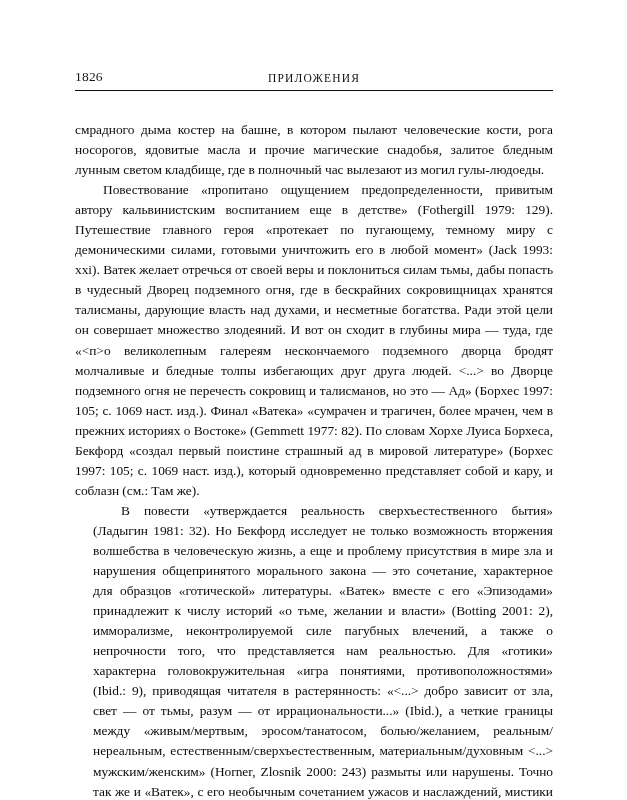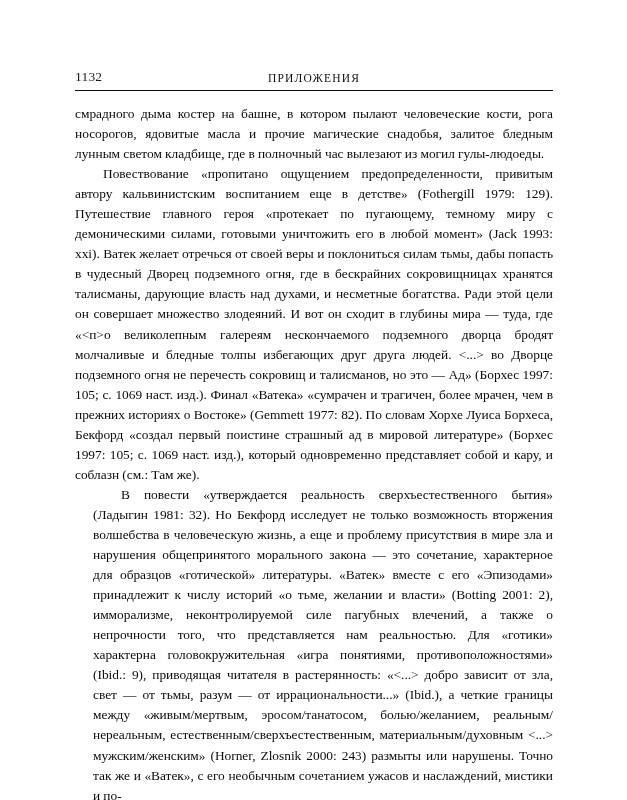--- a/index.html
+++ b/index.html
@@ -75,34 +75,35 @@
     font-size: 13.4px;
     line-height: 20.05px;
     letter-spacing: -0.02px;
     word-spacing: -0.1px;
     text-indent: 28px;
     color: #0b0b0b;
     hyphens: manual;
   }
   p.para.cont {
     text-indent: 0;
+    margin-top: 16px;
   }
   
   p.para:last-child {
     text-align-last: left;
     margin-left: 18px;
   }
 </style>
 </head>
 <body>
 
 <div class="page">
 
   <div class="running-head">
-    <span class="folio">1132</span>
+    <span class="folio">1826</span>
     <span class="head-title">ПРИЛОЖЕНИЯ</span>
   </div>
 
   <div class="head-rule"></div>
 
   <div class="textblock">
     <p class="para cont">смрадного дыма костер на башне, в котором пылают человеческие кости, рога носорогов, ядовитые масла и прочие магические снадобья, залитое бледным лунным светом кладбище, где в полночный час вылезают из могил гулы-людоеды.</p>
     <p class="para">Повествование «пропитано ощущением предопределенности, привитым автору кальвинистским воспитанием еще в детстве» (Fothergill 1979: 129). Путешествие главного героя «протекает по пугающему, темному миру с демоническими силами, готовыми уничтожить его в любой момент» (Jack 1993: xxi). Ватек желает отречься от своей веры и поклониться силам тьмы, дабы попасть в чудесный Дворец подземного огня, где в бескрайних сокровищницах хранятся талисманы, дарующие власть над духами, и несметные богатства. Ради этой цели он совершает множество злодеяний. И вот он сходит в глубины мира — туда, где «&lt;п&gt;о великолепным галереям нескончаемого подземного дворца бродят молчаливые и бледные толпы избегающих друг друга людей. &lt;...&gt; во Дворце подземного огня не перечесть сокровищ и талисманов, но это — Ад» (Борхес 1997: 105; с. 1069 наст. изд.). Финал «Ватека» «сумрачен и трагичен, более мрачен, чем в прежних историях о Востоке» (Gemmett 1977: 82). По словам Хорхе Луиса Борхеса, Бекфорд «создал первый поистине страшный ад в мировой литературе» (Борхес 1997: 105; с. 1069 наст. изд.), который одновременно представляет собой и кару, и соблазн (см.: Там же).</p>
     <p class="para">В повести «утверждается реальность сверхъестественного бытия» (Ладыгин 1981: 32). Но Бекфорд исследует не только возможность вторжения волшебства в человеческую жизнь, а еще и проблему присутствия в мире зла и нарушения общепринятого морального закона — это сочетание, характерное для образцов «готической» литературы. «Ватек» вместе с его «Эпизодами» принадлежит к числу историй «о тьме, желании и власти» (Botting 2001: 2), имморализме, неконтролируемой силе пагубных влечений, а также о непрочности того, что представляется нам реальностью. Для «готики» характерна головокружительная «игра понятиями, противоположностями» (Ibid.: 9), приводящая читателя в растерянность: «&lt;...&gt; добро зависит от зла, свет — от тьмы, разум — от иррациональности...» (Ibid.), а четкие границы между «живым/мертвым, эросом/танатосом, болью/желанием, реальным/нереальным, естественным/сверхъестественным, материальным/духовным &lt;...&gt; мужским/женским» (Horner, Zlosnik 2000: 243) размыты или нарушены. Точно так же и «Ватек», с его необычным сочетанием ужасов и наслаждений, мистики и по-</p>
   </div>

